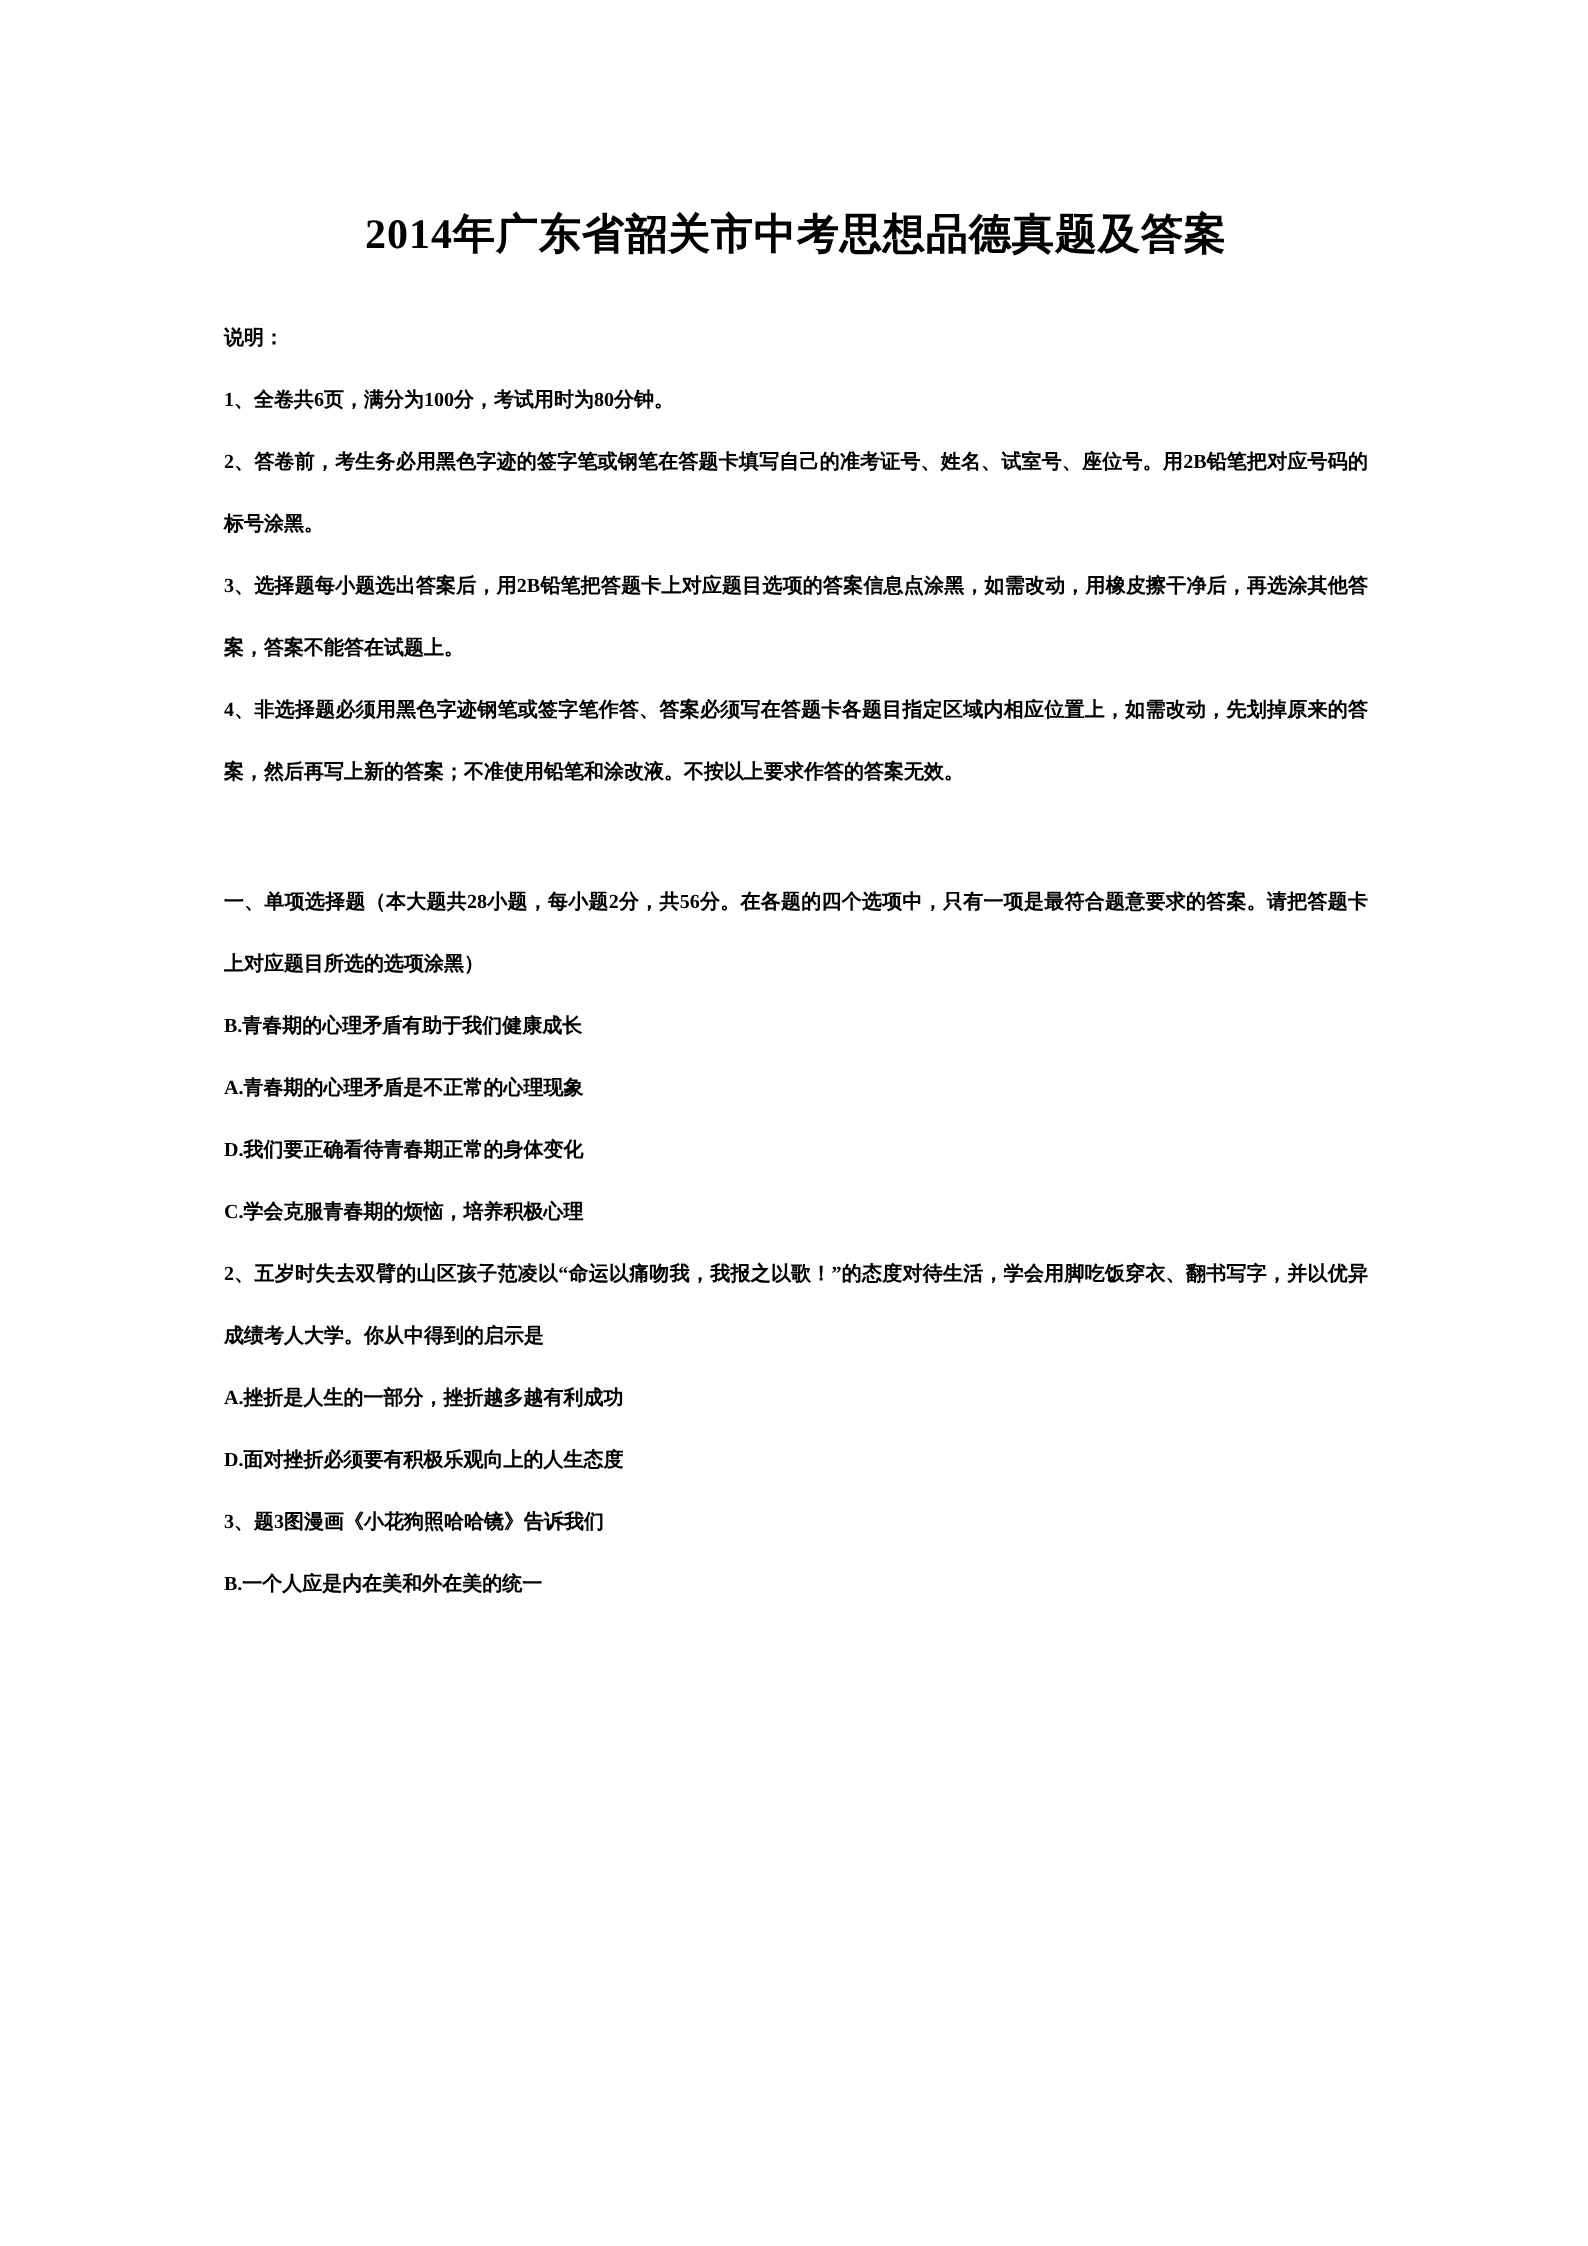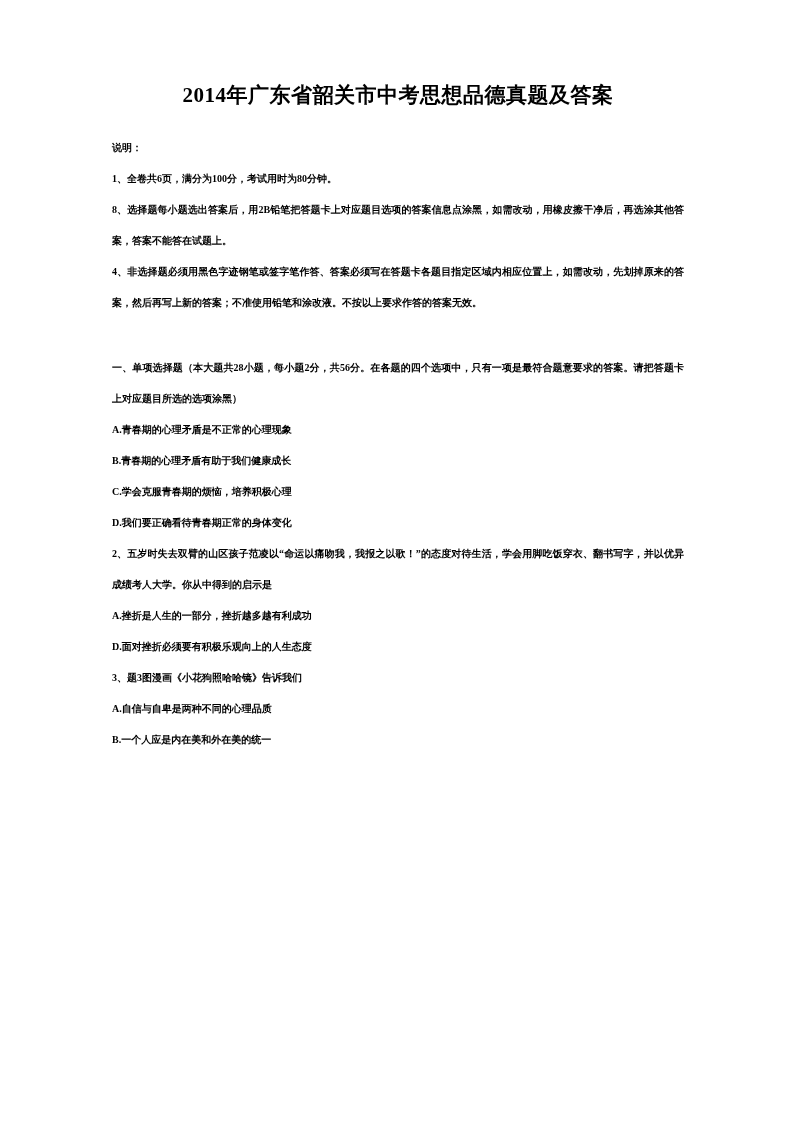--- a/index.html
+++ b/index.html
@@ -7,21 +7,21 @@
     padding: 0;
     background: #ffffff;
   }
   .page {
     position: relative;
     width: 794px;
     height: 938px;
     margin: 0 auto;
     background: #ffffff;
     box-sizing: border-box;
-    padding: 78px 110px 0 112px;
+    padding: 100px 110px 0 112px;
     font-family: "Liberation Serif", "DejaVu Serif", serif;
     color: #000000;
     overflow: hidden;
   }
   .doc-title {
     margin: 0 0 20px 0;
     padding: 0;
     font-size: 21px;
     font-weight: bold;
     line-height: 34px;
@@ -46,46 +46,46 @@
 <body>
 
 <div class="page">
 
   <h1 class="doc-title">2014年广东省韶关市中考思想品德真题及答案</h1>
 
   <p class="line">说明：</p>
 
   <p class="line">1、全卷共6页，满分为100分，考试用时为80分钟。</p>
 
+  <p class="line">2、答卷前，考生务必用黑色字迹的签字笔或钢笔在答题卡填写自己的准考证号、姓名、试室号、座位号。用2B铅笔把对应号码的标号涂黑。</p>
 
-  <p class="line">8、选择题每小题选出答案后，用2B铅笔把答题卡上对应题目选项的答案信息点涂黑，如需改动，用橡皮擦干净后，再选涂其他答案，答案不能答在试题上。</p>
+  <p class="line">3、选择题每小题选出答案后，用2B铅笔把答题卡上对应题目选项的答案信息点涂黑，如需改动，用橡皮擦干净后，再选涂其他答案，答案不能答在试题上。</p>
 
   <p class="line">4、非选择题必须用黑色字迹钢笔或签字笔作答、答案必须写在答题卡各题目指定区域内相应位置上，如需改动，先划掉原来的答案，然后再写上新的答案；不准使用铅笔和涂改液。不按以上要求作答的答案无效。</p>
 
 
   <div class="blank-line"></div>
 
   <p class="line">一、单项选择题（本大题共28小题，每小题2分，共56分。在各题的四个选项中，只有一项是最符合题意要求的答案。请把答题卡上对应题目所选的选项涂黑）</p>
 
 
+  <p class="line">B.青春期的心理矛盾有助于我们健康成长</p>
+
   <p class="line">A.青春期的心理矛盾是不正常的心理现象</p>
 
-  <p class="line">B.青春期的心理矛盾有助于我们健康成长</p>
+  <p class="line">D.我们要正确看待青春期正常的身体变化</p>
 
   <p class="line">C.学会克服青春期的烦恼，培养积极心理</p>
-
-  <p class="line">D.我们要正确看待青春期正常的身体变化</p>
 
   <p class="line">2、五岁时失去双臂的山区孩子范凌以“命运以痛吻我，我报之以歌！”的态度对待生活，学会用脚吃饭穿衣、翻书写字，并以优异成绩考人大学。你从中得到的启示是</p>
 
   <p class="line">A.挫折是人生的一部分，挫折越多越有利成功</p>
 
 
 
   <p class="line">D.面对挫折必须要有积极乐观向上的人生态度</p>
 
   <p class="line">3、题3图漫画《小花狗照哈哈镜》告诉我们</p>
 
-  <p class="line">A.自信与自卑是两种不同的心理品质</p>
 
   <p class="line">B.一个人应是内在美和外在美的统一</p>
 
 </div>
 
 </body></html>

